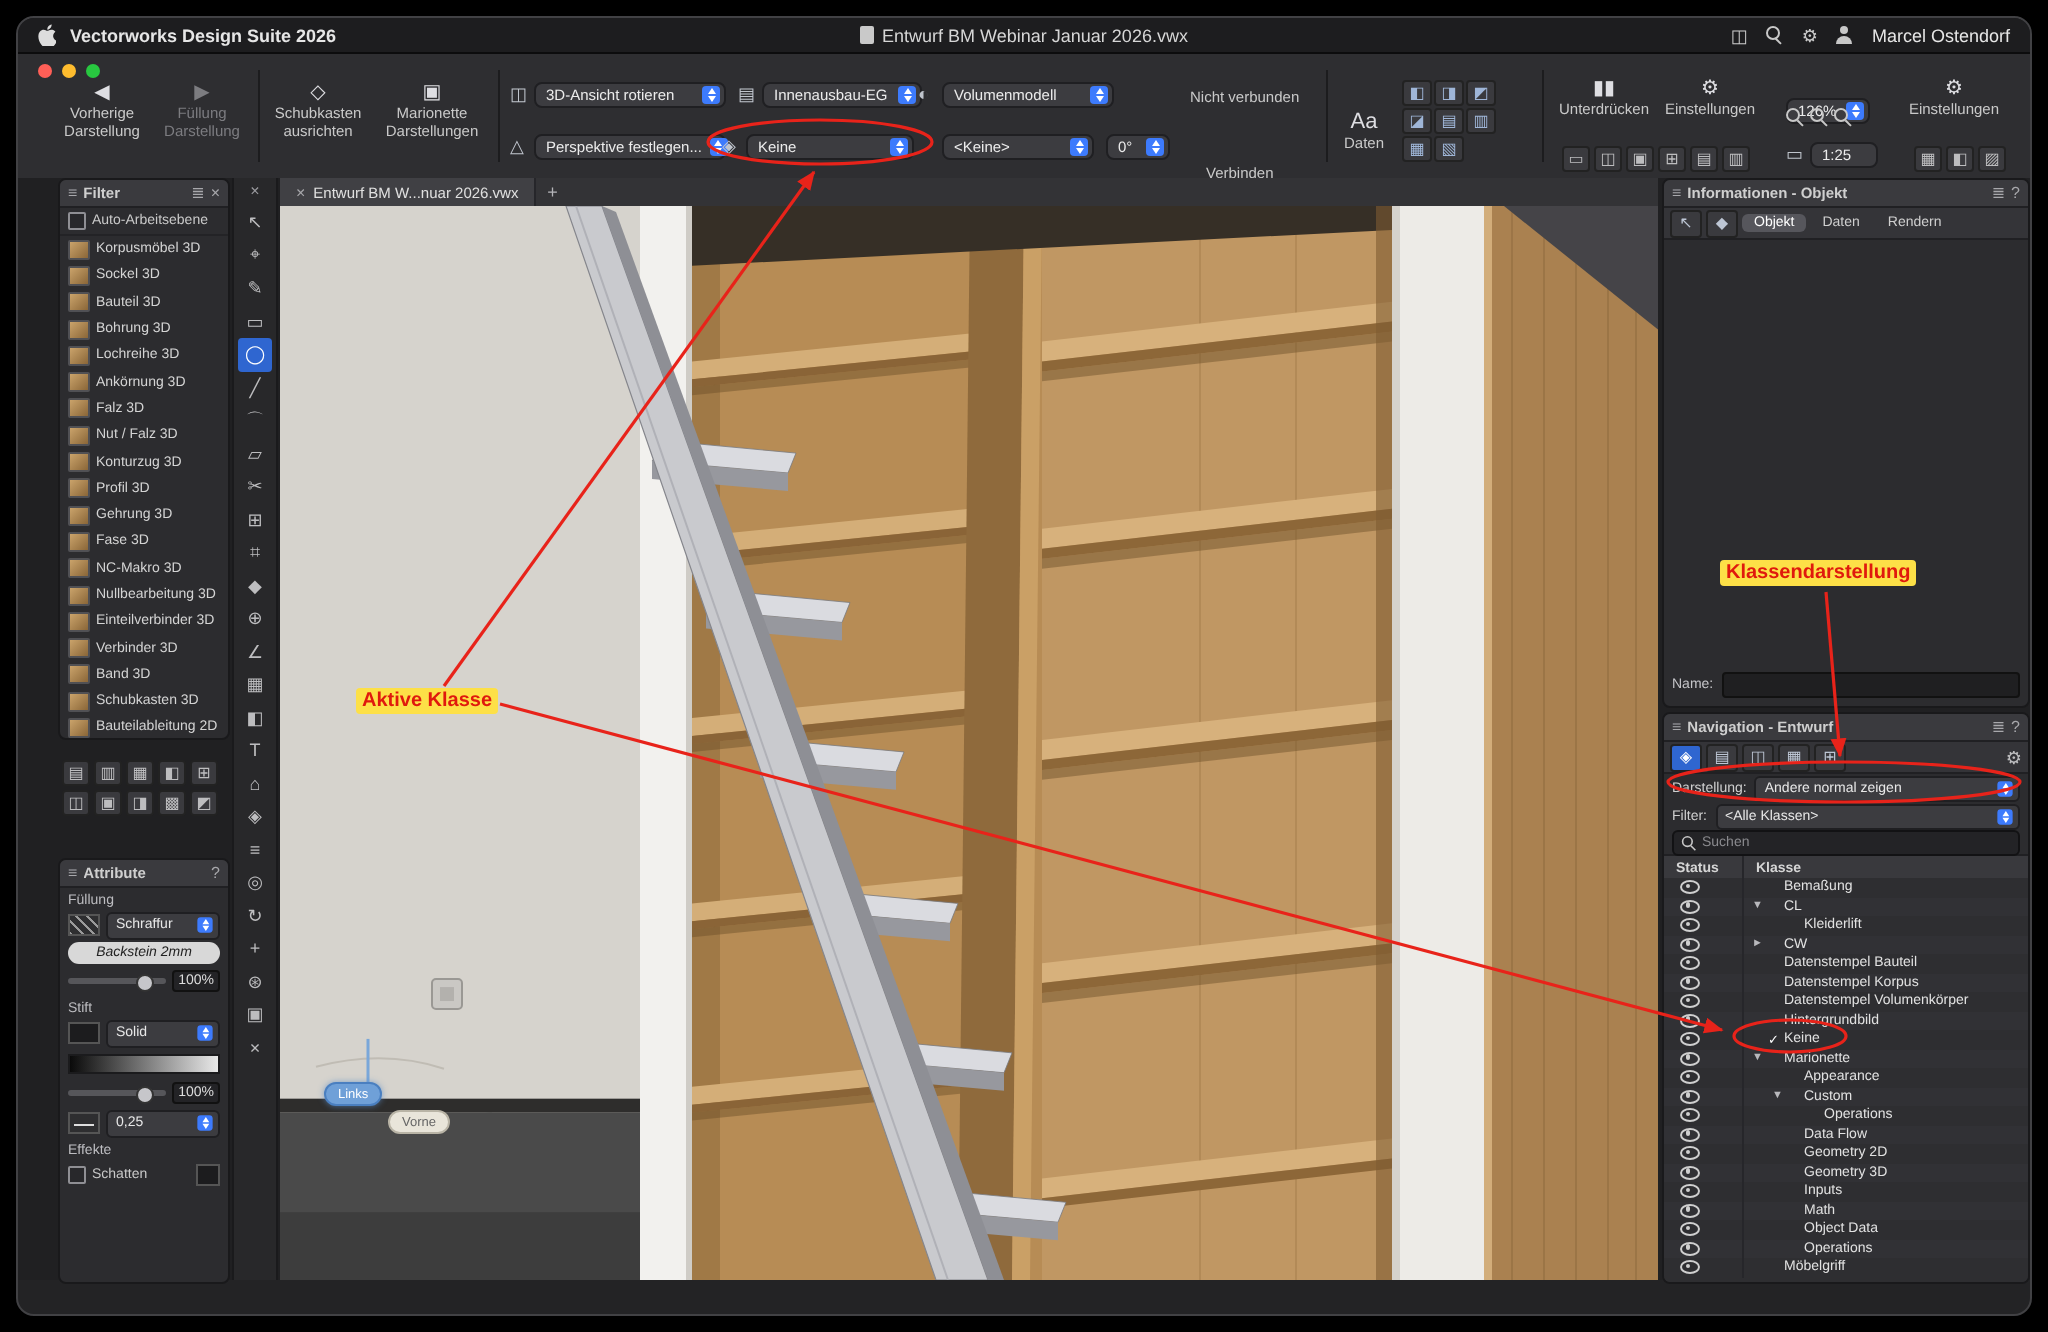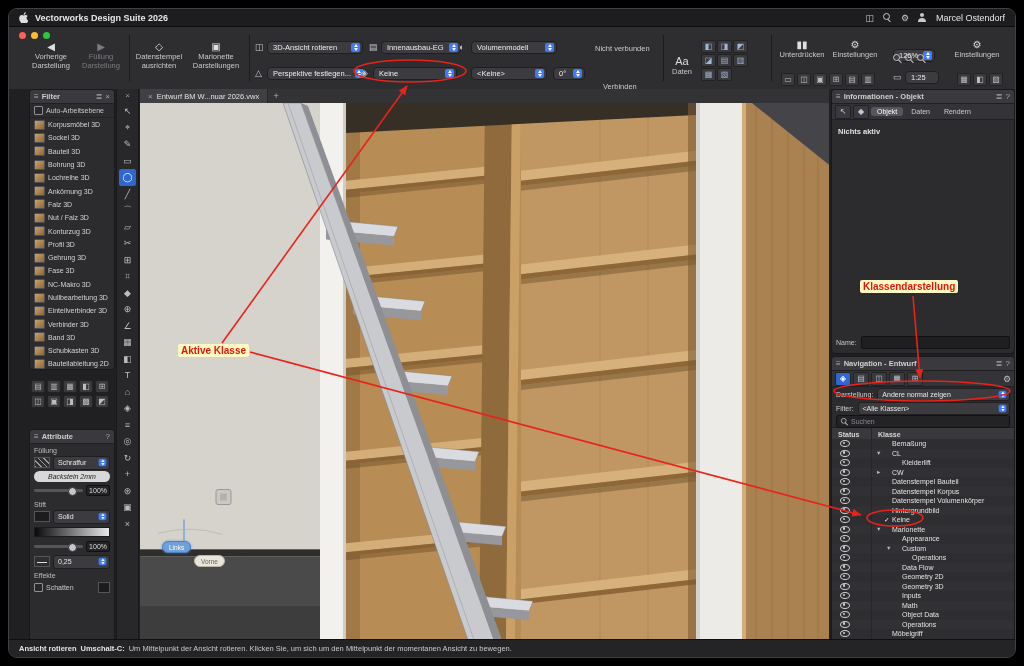--- a/index.html
+++ b/index.html
@@ -115,33 +115,37 @@
   .cls-row.i1 .cell-label{padding-left:4px}
   .cls-row.i2 .cell-label{padding-left:14px}
   .cls-row.i3 .cell-label{padding-left:24px}
   .arrow{width:8px;font-size:5.5px;color:#b8b8bc;flex:none}
   .checkm{width:8px;font-size:6.5px;color:#fff;flex:none}
   
   .statusbar{position:absolute;left:0;right:0;bottom:0;height:17px;background:#242427;border-top:1px solid #101012;display:flex;align-items:center;gap:4px;padding:0 10px;font-size:7.5px;color:#c9c9c9;white-space:nowrap;overflow:hidden}
   .sb-b{font-weight:bold;color:#e4e4e4}
   
   .anno{position:absolute;inset:0;pointer-events:none;z-index:50}
-  .anno-label{position:absolute;background:#fef9c3;color:#e0190d;font-size:10px;font-weight:bold;padding:0 3px;border-radius:2px;line-height:13px;white-space:nowrap}
+  .anno-label{position:absolute;background:#fde047;color:#e0190d;font-size:10px;font-weight:bold;padding:0 3px;border-radius:2px;line-height:13px;white-space:nowrap}
   input::placeholder{color:#8a8a8e}
 </style>
 </head>
 <body>
 
 <div class="window">
 
   <div class="menubar">
     <svg width="9" height="11" viewBox="0 0 10 12">
         <path fill="#ddd" d="M5.2 3.1c.9-.1 1.7-.7 2.1-1.5.3-.7.3-1.4.3-1.4s-1 .1-1.7.8c-.6.6-.8 1.5-.7 2.1zM8.4 6.5c0-1.5 1.2-2.2 1.3-2.3-.7-1-1.8-1.1-2.2-1.1-.9-.1-1.8.6-2.3.6-.5 0-1.2-.6-2-.6C1.6 3.1.2 4.4.2 6.8c0 1.5.6 3 1.3 4 .6.9 1.2 1.8 2 1.8.8 0 1.1-.5 2.1-.5s1.2.5 2.1.5c.9 0 1.4-.9 2-1.7.4-.6.6-1 .8-1.6-1.6-.7-2.1-2.1-2.1-2.8z"></path>
       </svg>
     <span class="mb-app">Vectorworks Design Suite 2026</span>
+    <div class="mb-center">
+      <span class="doc-ico"></span>
+      <span>Entwurf BM Webinar Januar 2026.vwx</span>
+    </div>
     <div class="mb-right">
       <span class="glyph">◫</span>
       <span class="mag"></span>
       <span class="glyph">⚙</span>
       <span class="person"></span>
       <span>Marcel Ostendorf</span>
     </div>
   </div>
 
   <div class="toolbar">
@@ -155,21 +159,21 @@
       <span class="ico">◀</span>
       <span>Vorherige Darstellung</span>
     </div>
     <div class="tb-btn dim" style="left:68px;top:14px;width:48px">
       <span class="ico">▶</span>
       <span>Füllung Darstellung</span>
     </div>
     <div class="sep" style="left:120px"></div>
     <div class="tb-btn" style="left:124px;top:14px;width:52px">
       <span class="ico">◇</span>
-      <span>Datenstempel ausrichten</span>
+      <span>Schubkasten ausrichten</span>
     </div>
     <div class="tb-btn" style="left:178px;top:14px;width:58px">
       <span class="ico">▣</span>
       <span>Marionette Darstellungen</span>
     </div>
     <div class="sep" style="left:240px"></div>
 
     <span class="tb-ico" style="left:246px;top:14px">◫</span>
     <div class="dd" style="left:258px;top:14px;width:96px">
       <span>3D-Ansicht rotieren</span>
@@ -658,21 +662,20 @@
         <div class="tabrow">
 
             <span class="nav-ic">↖</span>
 
             <span class="nav-ic">◆</span>
 
           <span class="seg on">Objekt</span>
           <span class="seg">Daten</span>
           <span class="seg">Rendern</span>
         </div>
-        <div class="empty-txt">Nichts aktiv</div>
         <div class="name-row">
           <span>Name:</span>
           <span class="name-input"></span>
         </div>
       </div>
 
       <div class="palette nav-pal">
         <div class="p-head">
           <span class="p-hico">≡</span>
           <span class="p-title">Navigation - Entwurf</span>
@@ -950,25 +953,20 @@
                 <span>Möbelgriff</span>
               </span>
             </div>
 
         </div>
       </div>
 
     </div>
   </div>
 
-  <div class="statusbar">
-    <span class="sb-b">Ansicht rotieren</span>
-    <span class="sb-b">Umschalt-C:</span>
-    <span>Um Mittelpunkt der Ansicht rotieren. Klicken Sie, um sich um den Mittelpunkt der momentanen Ansicht zu bewegen.</span>
-  </div>
 </div>
 
 <div class="anno">
   <svg width="1024" height="666">
     <defs>
       <marker id="ah" markerWidth="8" markerHeight="8" refX="5.5" refY="2.5" orient="auto">
         <path d="M0,0 L6,2.5 L0,5 z" fill="#e8231a"></path>
       </marker>
     </defs>
     <ellipse cx="410" cy="71" rx="56" ry="11" fill="none" stroke="#e8231a" stroke-width="1.6"></ellipse>

